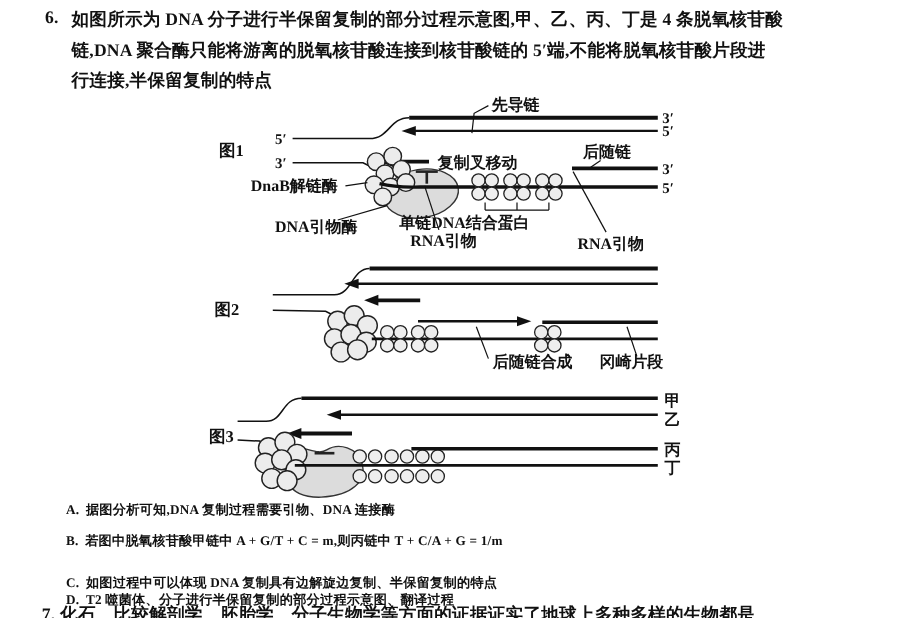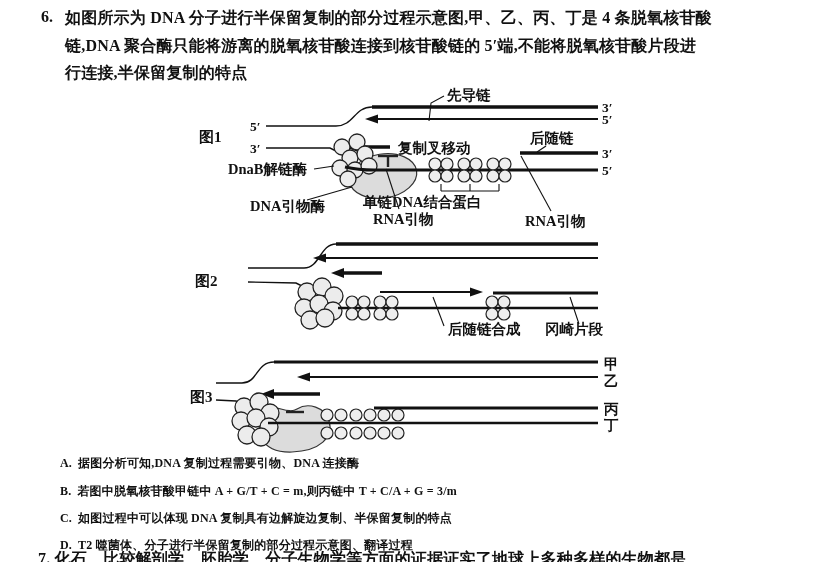--- a/index.html
+++ b/index.html
@@ -212,22 +212,22 @@
 
     <line x1="374" y1="408" x2="598" y2="408" stroke="#111" stroke-width="3.2"></line>
     <text class="cjk" x="604" y="414">丙</text>
   </g>
 </svg>
 
 <div class="option" style="top:455px">
   <span class="opt-label">A.</span><span>据图分析可知,DNA 复制过程需要引物、DNA 连接酶</span>
 </div>
 <div class="option" style="top:483px">
-  <span class="opt-label">B.</span><span>若图中脱氧核苷酸甲链中 A + G/T + C = m,则丙链中 T + C/A + G = 3/m</span>
-</div>
-<div class="option" style="top:510px">
+  <span class="opt-label">B.</span><span>若图中脱氧核苷酸甲链中 A + G/T + C = m,则丙链中 T + C/A + G = 1/m</span>
+</div>
+<div class="option" style="top:522px">
   <span class="opt-label">C.</span><span>如图过程中可以体现 DNA 复制具有边解旋边复制、半保留复制的特点</span>
 </div>
 <div class="option" style="top:537px">
   <span class="opt-label">D.</span><span>T2 噬菌体、分子进行半保留复制的部分过程示意图、翻译过程</span>
 </div>
 
 <div class="partial-line">7. 化石、比较解剖学、胚胎学、分子生物学等方面的证据证实了地球上多种多样的生物都是</div>
 
 </body></html>

